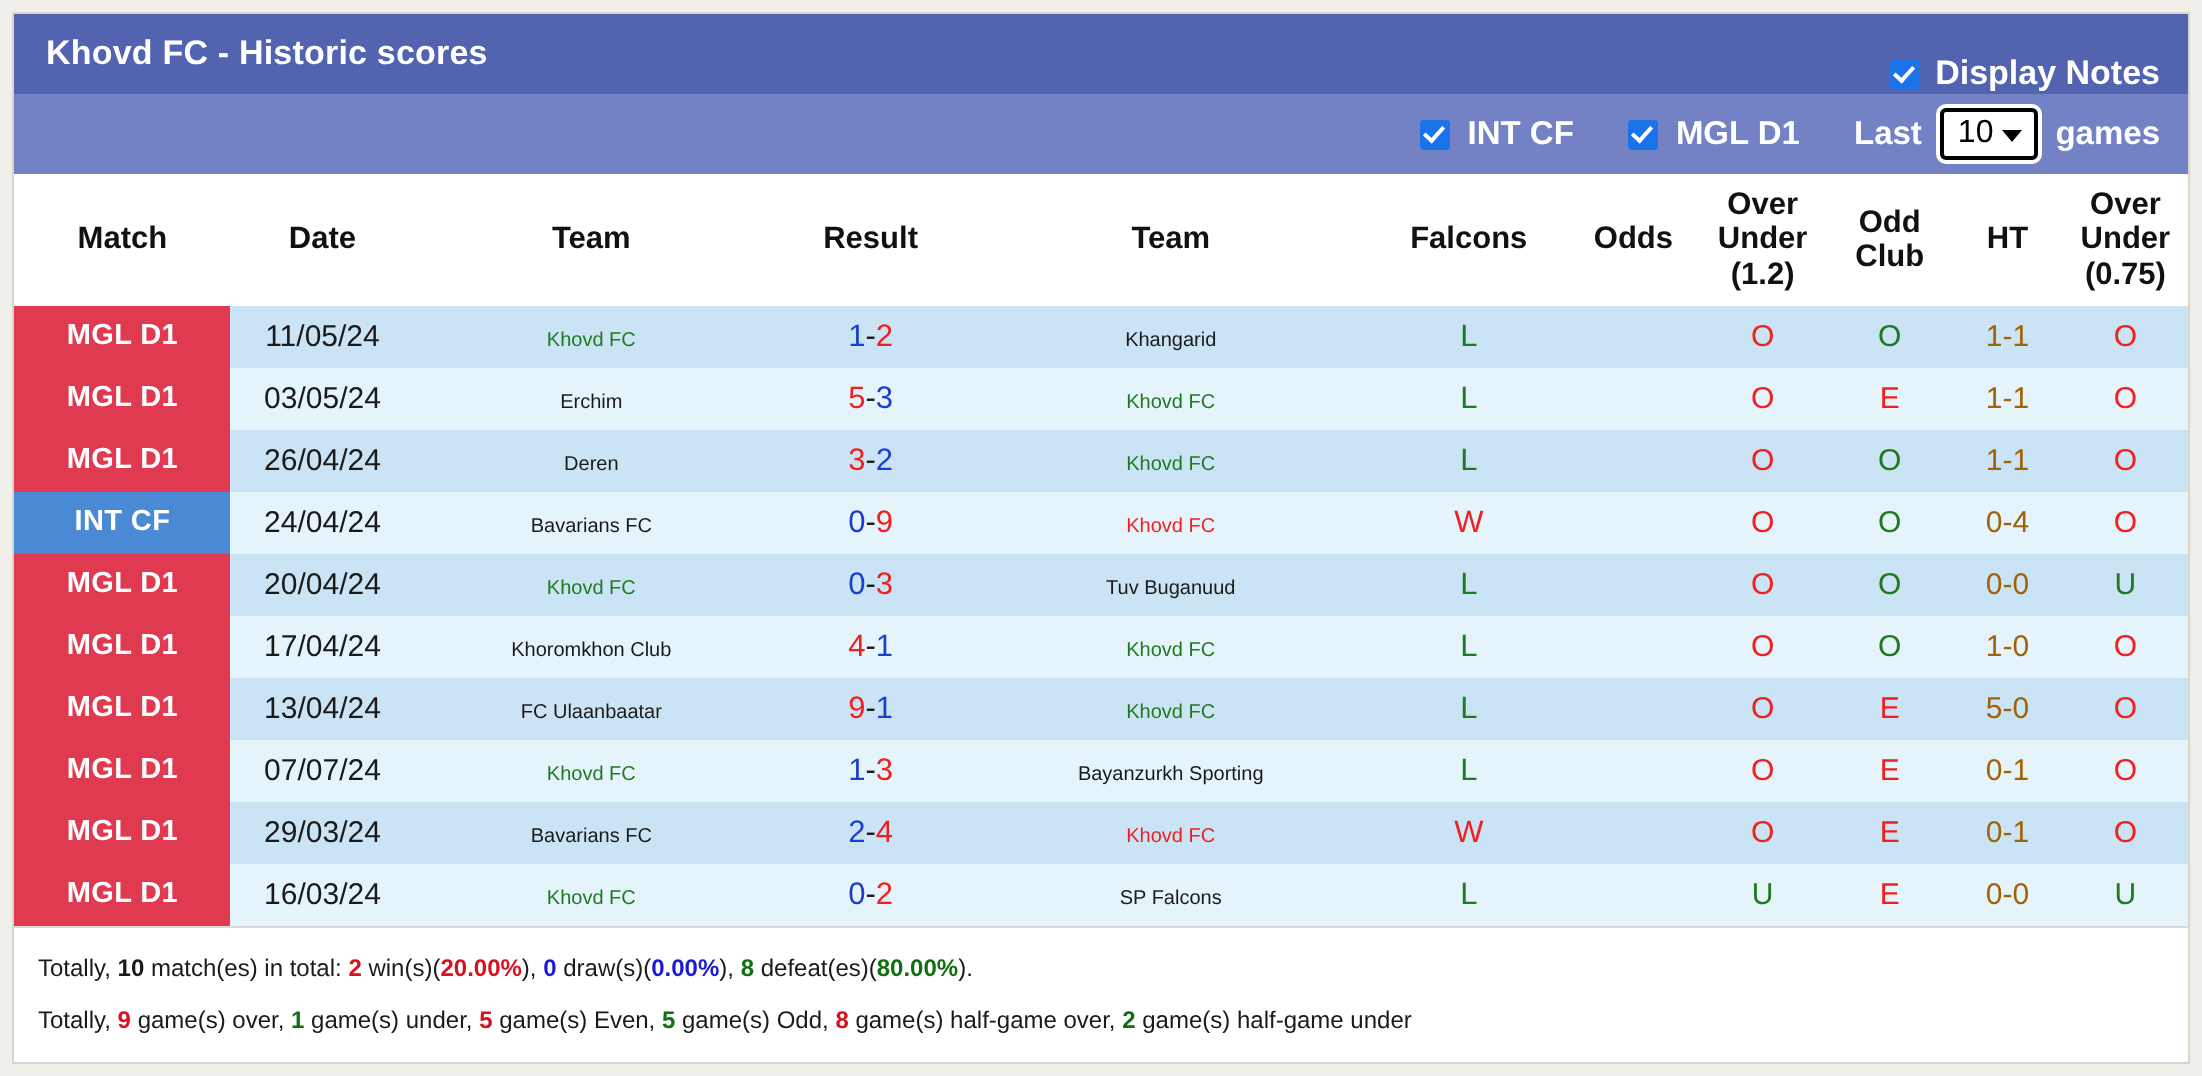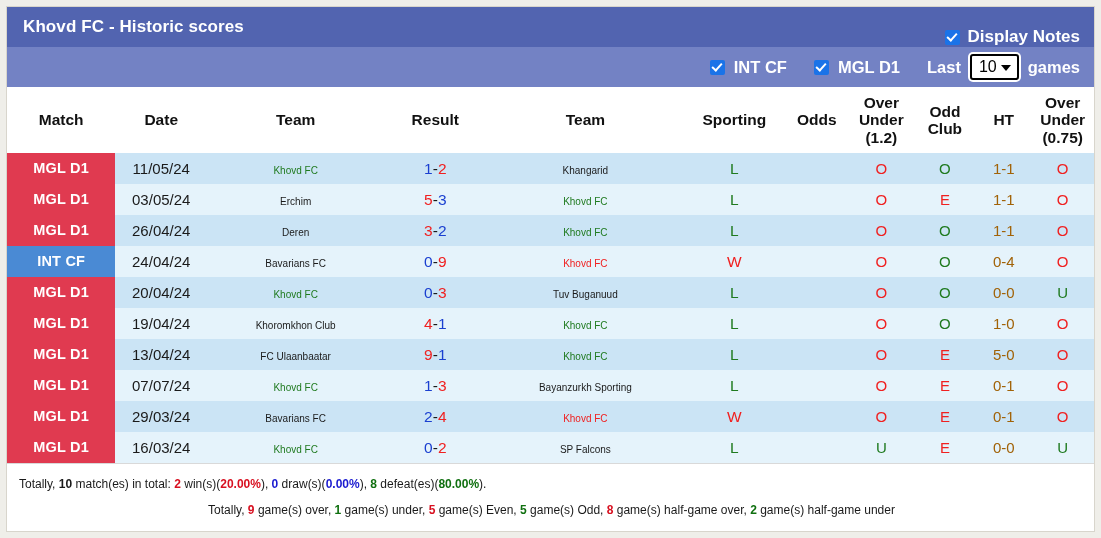--- a/index.html
+++ b/index.html
@@ -183,21 +183,21 @@
     padding: 9px 10px 6px 10px;
     background: #ffffff;
   }
   .footer .line {
     font-size: 12px;
     color: #1a1a1a;
     line-height: 1.62;
     padding: 2px 0 4px 2px;
     white-space: nowrap;
   }
-  .footer .line + .line { padding-top: 2px; text-align: center; }
+  .footer .line + .line { padding-top: 2px; }
   .f-red   { color: #d81020; font-weight: bold; }
   .f-blue  { color: #1a1ad0; font-weight: bold; }
   .f-green { color: #107010; font-weight: bold; }
   .f-black { color: #1a1a1a; font-weight: bold; }
 </style>
 </head>
 <body>
 
 <div id="app">
   <div class="panel">
@@ -239,21 +239,21 @@
         <col style="width:53px">
         <col style="width:60px">
       </colgroup>
       <thead>
         <tr>
           <th>Match</th>
           <th>Date</th>
           <th>Team</th>
           <th>Result</th>
           <th>Team</th>
-          <th>Sporting</th>
+          <th>Falcons</th>
           <th>Odds</th>
           <th>
             <span>Over</span><br>
             <span>Under</span><br>
             <span>(1.2)</span>
           </th>
           <th>
             <span>Odd</span><br>
             <span>Club</span>
           </th>
@@ -338,21 +338,21 @@
             <td></td>
             <td><span class="ou-o">O</span></td>
             <td><span class="oe-o">O</span></td>
             <td><span class="ht">0-0</span></td>
             <td><span class="ou-u">U</span></td>
           </tr>
           <tr class="r-even">
             <td class="c-badge">
               <span class="badge lg-mgl">MGL D1</span>
             </td>
-            <td>19/04/24</td>
+            <td>17/04/24</td>
             <td><span class="t-home clr-black">Khoromkhon Club</span></td>
             <td class="score"><span class="s clr-red">4</span><span class="s clr-black">-</span><span class="s clr-blue">1</span></td>
             <td><span class="t-away clr-green">Khovd FC</span></td>
             <td class="c-handicap"><span class="wl l">L</span></td>
             <td></td>
             <td><span class="ou-o">O</span></td>
             <td><span class="oe-o">O</span></td>
             <td><span class="ht">1-0</span></td>
             <td><span class="ou-o">O</span></td>
           </tr>

